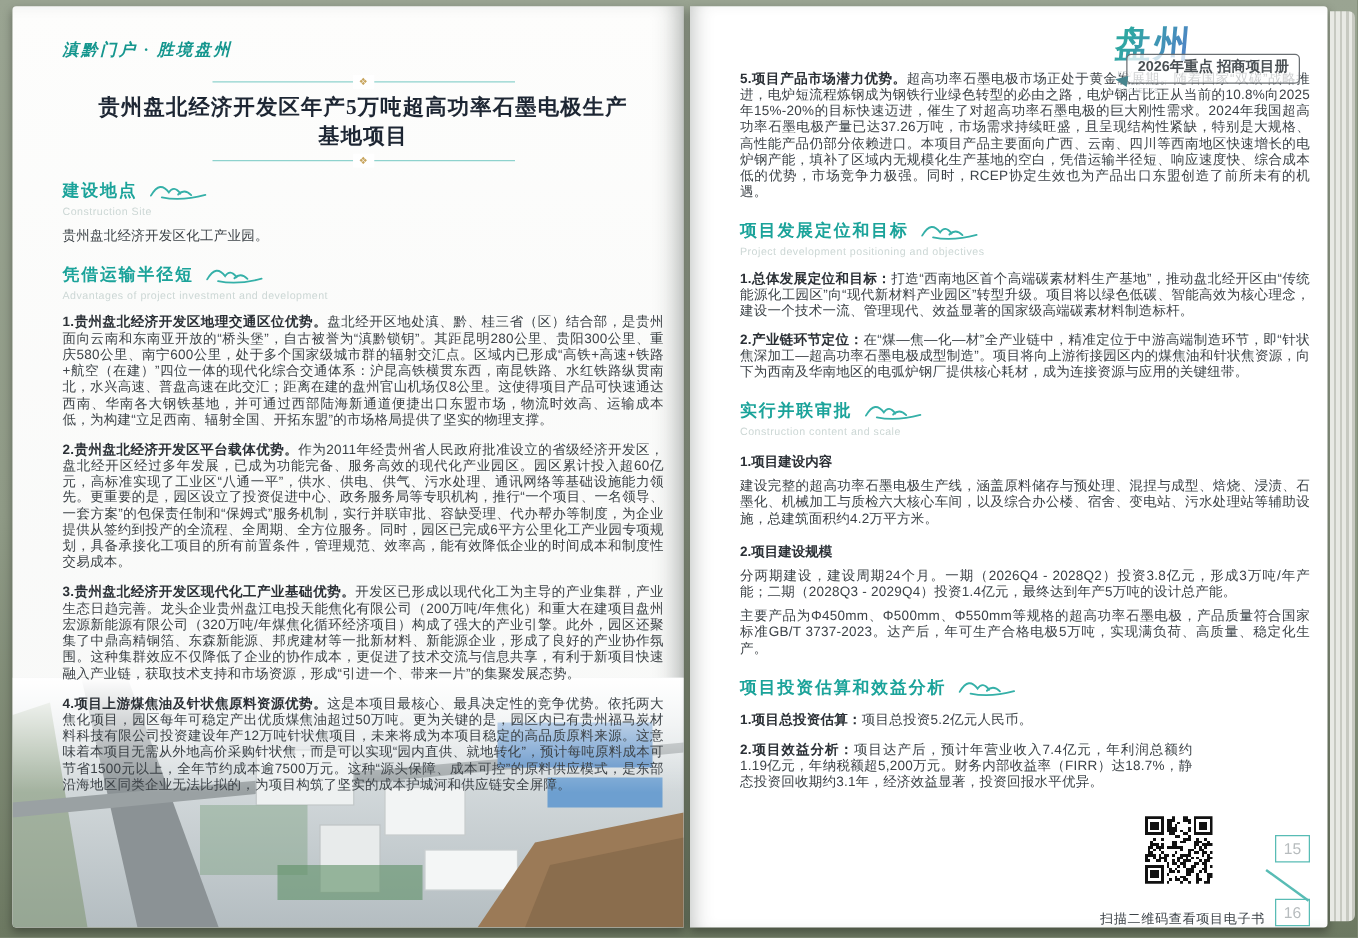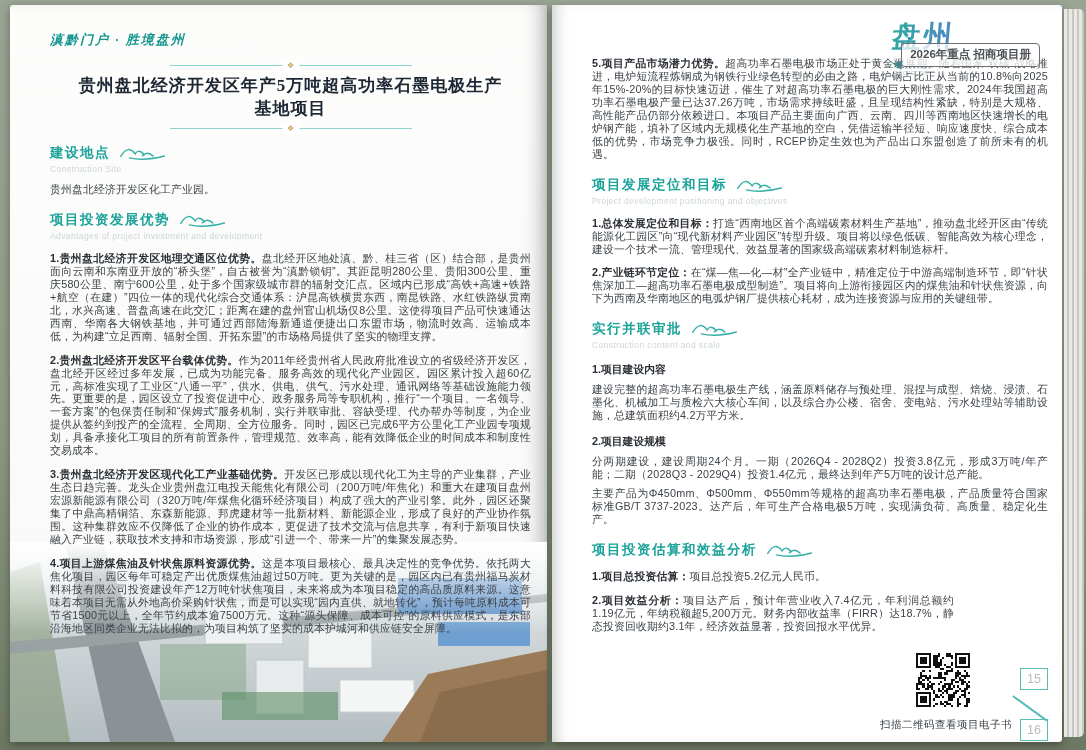--- a/index.html
+++ b/index.html
@@ -47,21 +47,21 @@
     color:#c2c7ca;letter-spacing:.5px;text-transform:uppercase;}
   .badge{position:absolute;right:0;top:22px;border:1.2px solid #6a6f73;border-radius:4px;
     padding:3px 8px 4px;color:#4a5054;font-weight:bold;font-size:11.5px;line-height:14.5px;
     background:rgba(255,255,255,.75);white-space:nowrap;}
   .badge::before{content:"";position:absolute;left:-10px;top:16px;width:0;height:0;
     border-right:10px solid #47858e;border-top:4px solid transparent;border-bottom:5px solid transparent;
     transform:rotate(8deg);}
   .benefit{width:362px;}
   .qrwrap{position:absolute;right:56px;top:648px;width:126px;text-align:center;}
   .qrwrap svg{display:block;margin:0 auto;width:54px;height:54px;}
-  .qr-caption{font-size:10.5px;color:#3c4247;margin-top:11px;letter-spacing:.5px;white-space:nowrap;}
+  .qr-caption{font-size:10.5px;color:#3c4247;margin-top:21px;letter-spacing:.5px;white-space:nowrap;}
   .pgnums{position:absolute;right:12px;top:663px;width:30px;}
   .pgbox{width:26px;height:20px;border:1.6px solid #58bcb5;color:#b7bcbe;font-size:12.5px;
     line-height:20px;text-align:center;background:#fff;}
   .pg-slash{position:absolute;left:-7px;top:27px;width:42px;height:1.6px;background:#58bcb5;
     transform:rotate(36deg);transform-origin:left center;}
   .pgbox.second{margin-top:29px;}
   .hidden-defs{position:absolute;width:0;height:0;overflow:hidden;}
 </style>
 </head>
 <body>
@@ -99,21 +99,21 @@
           <svg class="mt" viewBox="0 0 62 18">
               <use href="#mtn"></use>
             </svg>
         </div>
         <div class="en">Construction Site</div>
       </div>
       <p class="body">贵州盘北经济开发区化工产业园。</p>
 
       <div class="sec">
         <div class="row">
-          <span class="zh">项目投资发展优势</span>
+          <span class="zh">凭借运输半径短</span>
           <svg class="mt" viewBox="0 0 62 18">
               <use href="#mtn"></use>
             </svg>
         </div>
         <div class="en">Advantages of project investment and development</div>
       </div>
 
       <p class="body para"><b>1.贵州盘北经济开发区地理交通区位优势。</b><span>盘北经开区地处滇、黔、桂三省（区）结合部，是贵州面向云南和东南亚开放的“桥头堡”，自古被誉为“滇黔锁钥”。其距昆明280公里、贵阳300公里、重庆580公里、南宁600公里，处于多个国家级城市群的辐射交汇点。区域内已形成“高铁+高速+铁路+航空（在建）”四位一体的现代化综合交通体系：沪昆高铁横贯东西，南昆铁路、水红铁路纵贯南北，水兴高速、普盘高速在此交汇；距离在建的盘州官山机场仅8公里。这使得项目产品可快速通达西南、华南各大钢铁基地，并可通过西部陆海新通道便捷出口东盟市场，物流时效高、运输成本低，为构建“立足西南、辐射全国、开拓东盟”的市场格局提供了坚实的物理支撑。</span></p>
       <p class="body para"><b>2.贵州盘北经济开发区平台载体优势。</b><span>作为2011年经贵州省人民政府批准设立的省级经济开发区，盘北经开区经过多年发展，已成为功能完备、服务高效的现代化产业园区。园区累计投入超60亿元，高标准实现了工业区“八通一平”，供水、供电、供气、污水处理、通讯网络等基础设施能力领先。更重要的是，园区设立了投资促进中心、政务服务局等专职机构，推行“一个项目、一名领导、一套方案”的包保责任制和“保姆式”服务机制，实行并联审批、容缺受理、代办帮办等制度，为企业提供从签约到投产的全流程、全周期、全方位服务。同时，园区已完成6平方公里化工产业园专项规划，具备承接化工项目的所有前置条件，管理规范、效率高，能有效降低企业的时间成本和制度性交易成本。</span></p>
       <p class="body para"><b>3.贵州盘北经济开发区现代化工产业基础优势。</b><span>开发区已形成以现代化工为主导的产业集群，产业生态日趋完善。龙头企业贵州盘江电投天能焦化有限公司（200万吨/年焦化）和重大在建项目盘州宏源新能源有限公司（320万吨/年煤焦化循环经济项目）构成了强大的产业引擎。此外，园区还聚集了中鼎高精铜箔、东森新能源、邦虎建材等一批新材料、新能源企业，形成了良好的产业协作氛围。这种集群效应不仅降低了企业的协作成本，更促进了技术交流与信息共享，有利于新项目快速融入产业链，获取技术支持和市场资源，形成“引进一个、带来一片”的集聚发展态势。</span></p>

